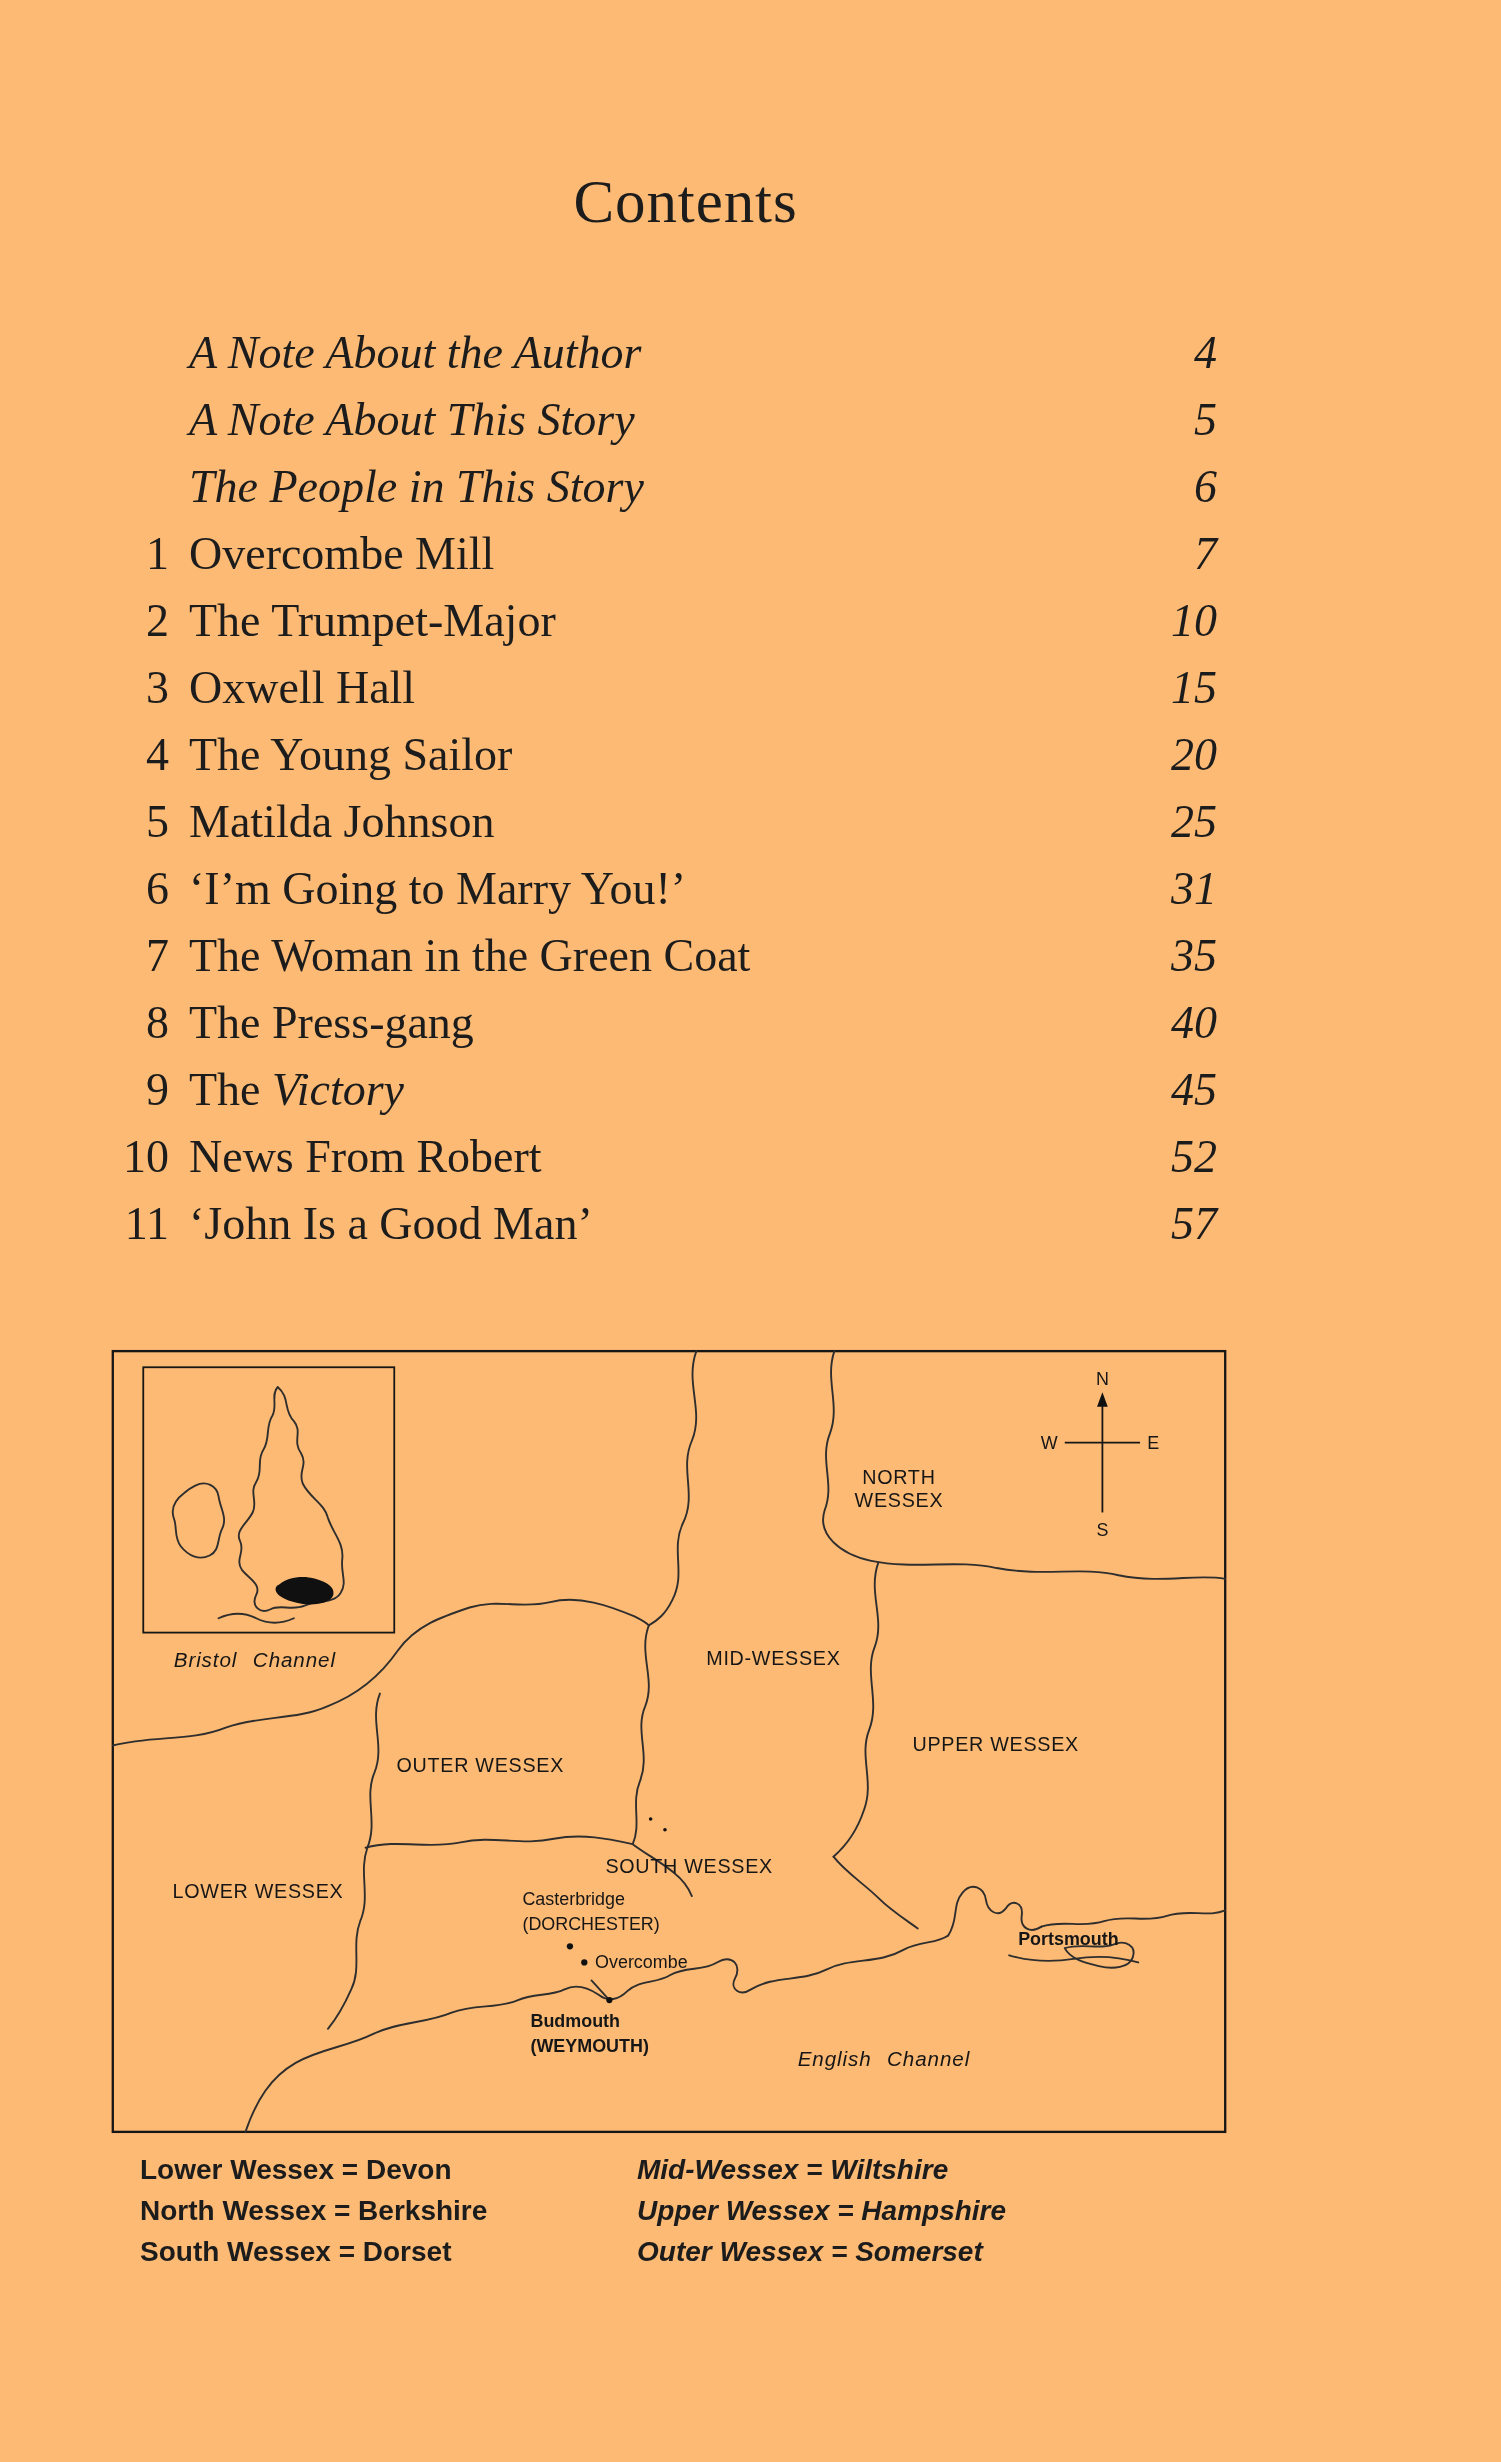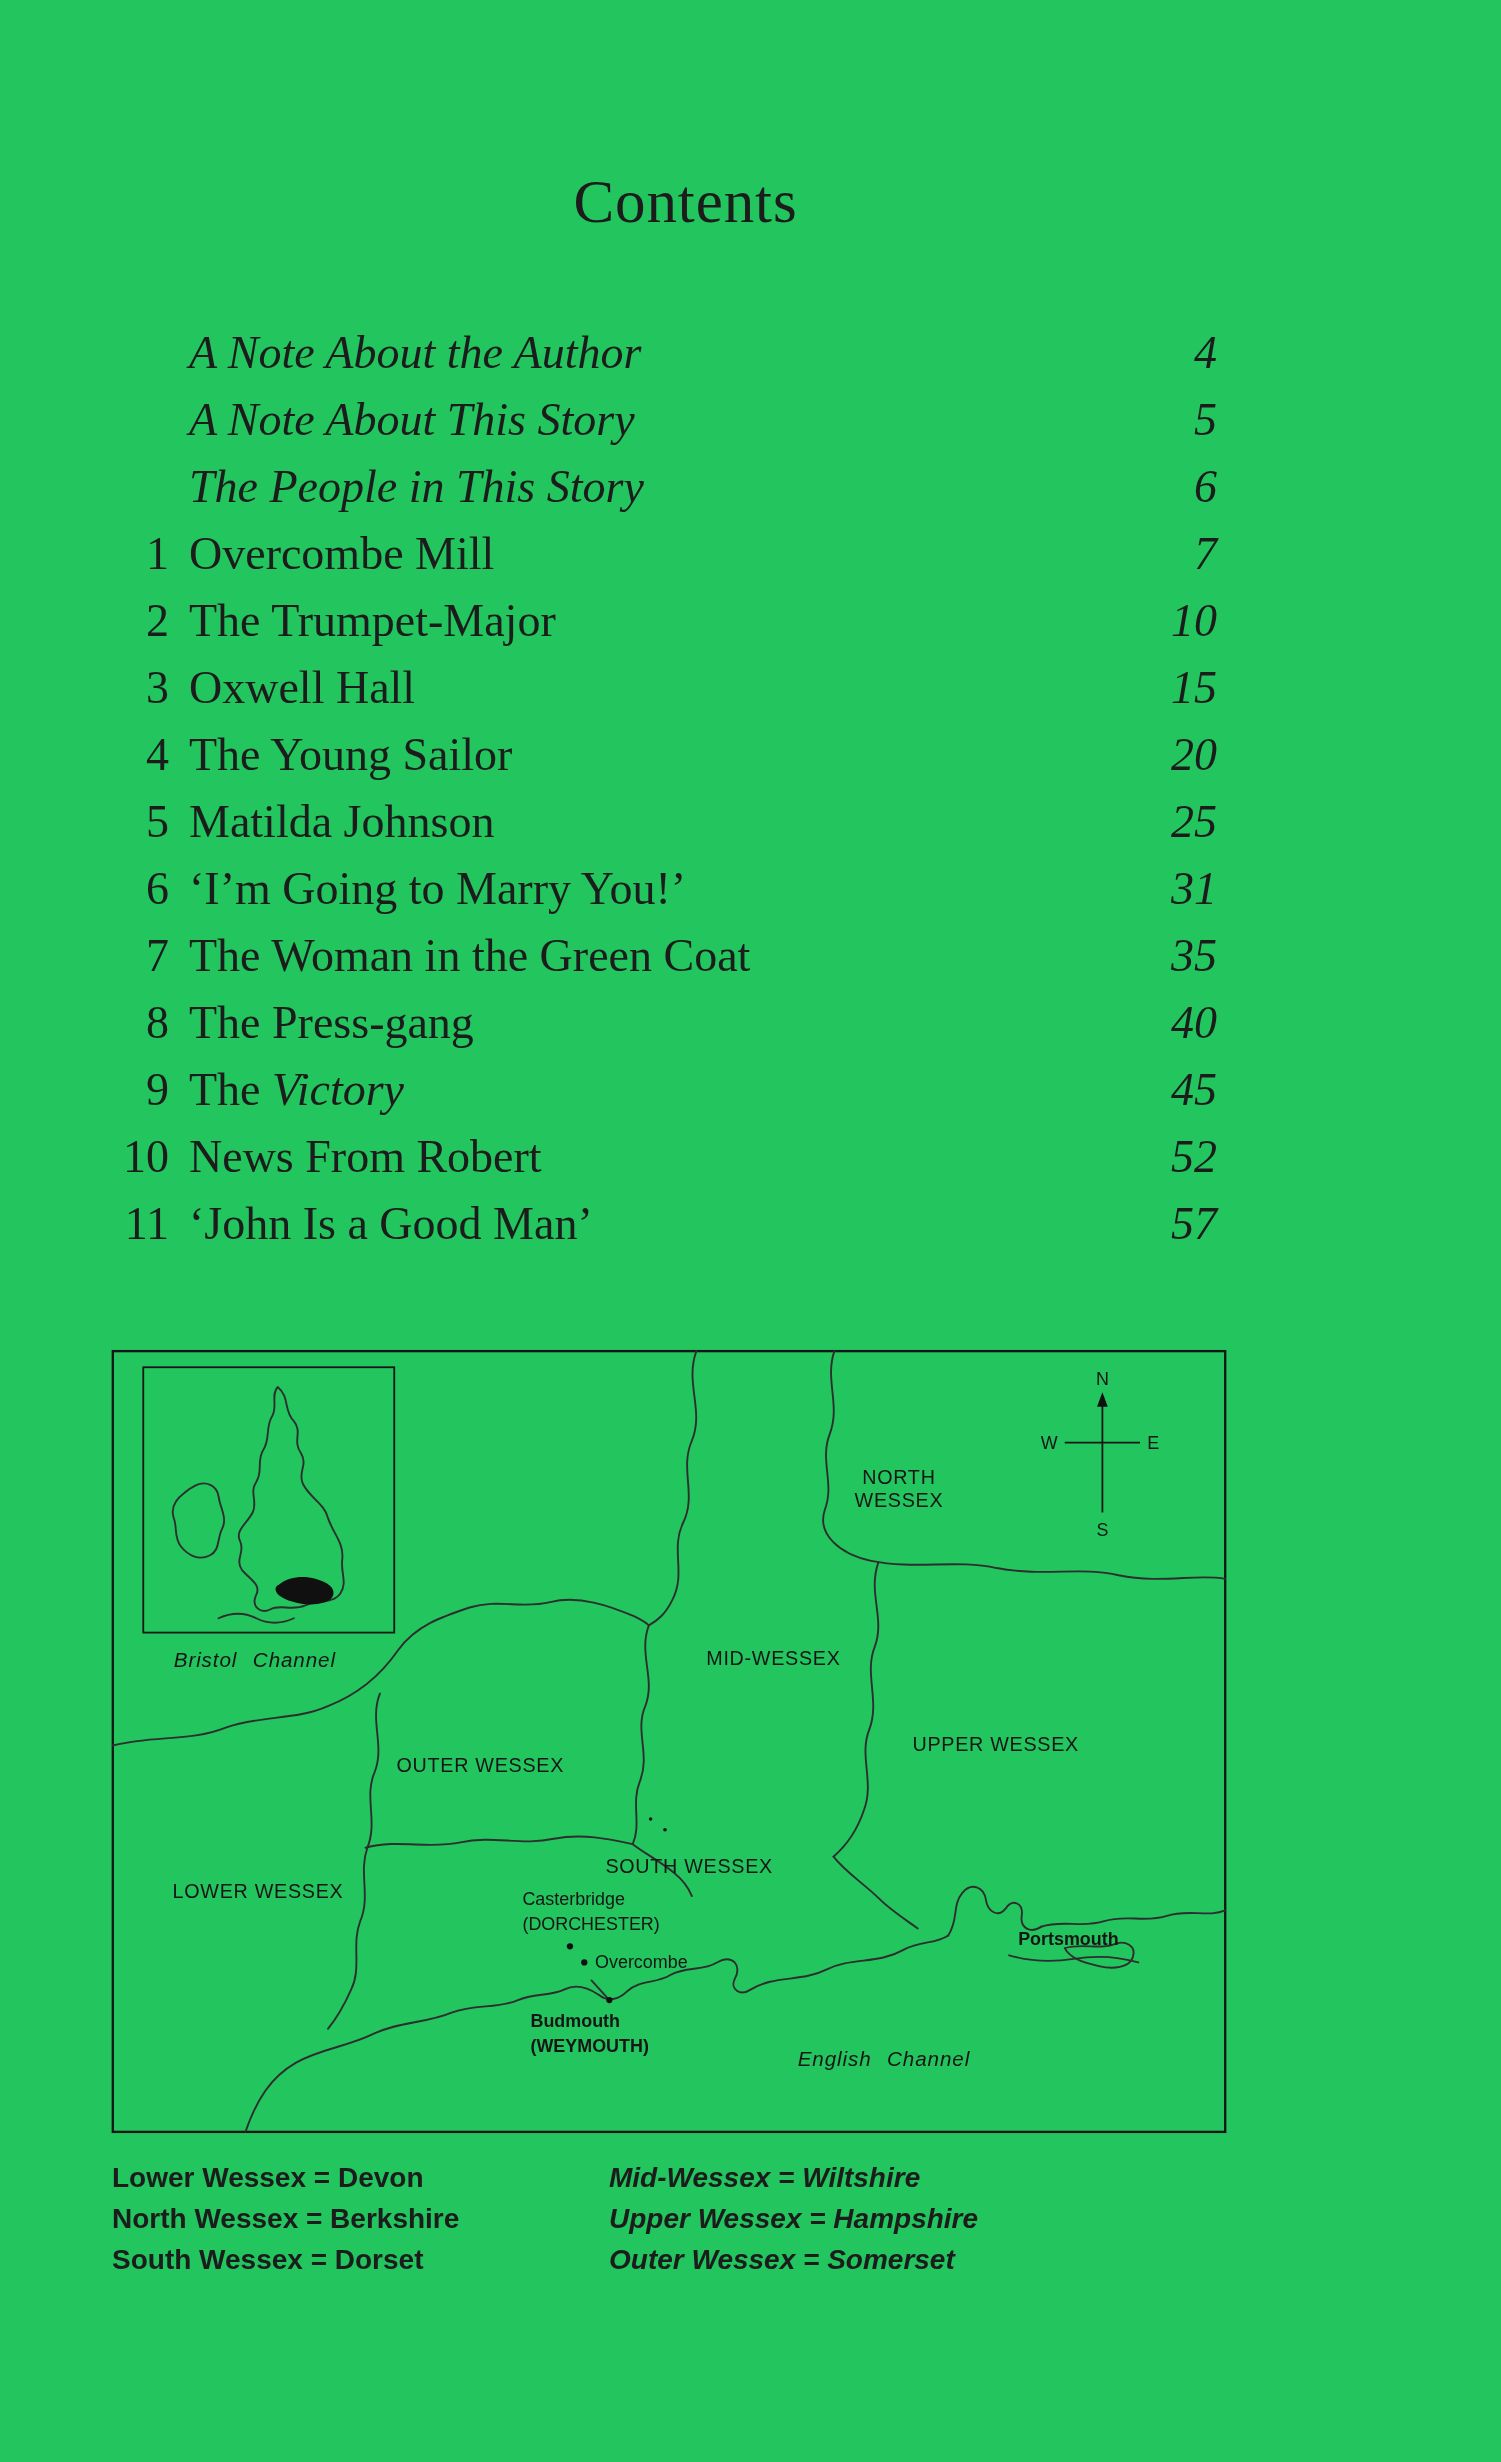--- a/index.html
+++ b/index.html
@@ -1,19 +1,19 @@
 <!DOCTYPE html>
 <html style="font-size:14.3px"><head>
 <meta charset="utf-8">
 <style>
   * { margin:0; padding:0; box-sizing:border-box; }
   html,body { background:#e8e8e8; }
   .page {
     position:relative; width:1502px; height:2462px; margin:0 auto;
-    background:#22c55e; color:#1c1c1c;
+    background:#fdba74; color:#1c1c1c;
     font-family:"Liberation Serif", serif; overflow:hidden;
   }
   .title {
     position:absolute; top:167px; left:0; width:1371px;
     text-align:center; font-size:61px; font-weight:400; letter-spacing:0.9px;
   }
   .toc { position:absolute; top:303px; left:90px; width:1127px; }
   .toc-row { display:flex; align-items:baseline; height:67px; font-size:46px; line-height:67px; }
   .toc-num { width:79px; text-align:right; }
   .toc-title { flex:1; margin-left:20px; white-space:nowrap;margin-top:16px; }
@@ -33,21 +33,21 @@
   .bold { font-weight:bold; }
   .water { font-family:"Liberation Sans", sans-serif; font-size:23px; font-style:italic; letter-spacing:1px; word-spacing:10px; }
   .compass-line { stroke:#161616; stroke-width:2; }
   .compass-letter { font-family:"Liberation Sans", sans-serif; font-size:20px; }
 
   .legend {
     position:absolute; top:2149px; left:112px; width:1183px;
     font-family:"Liberation Sans", sans-serif; font-weight:bold;
     font-size:28px; line-height:41px;
   }
-  .legend-col { position:absolute; top:8px; }
+  .legend-col { position:absolute; top:0;margin-left:28px; }
   .legend-col.c1 { left:0; }
   .legend-col.c2 { left:497px;font-style:italic; }
 </style>
 </head>
 <body>
 
 <div class="page">
 
   <h1 class="title">Contents</h1>
 

